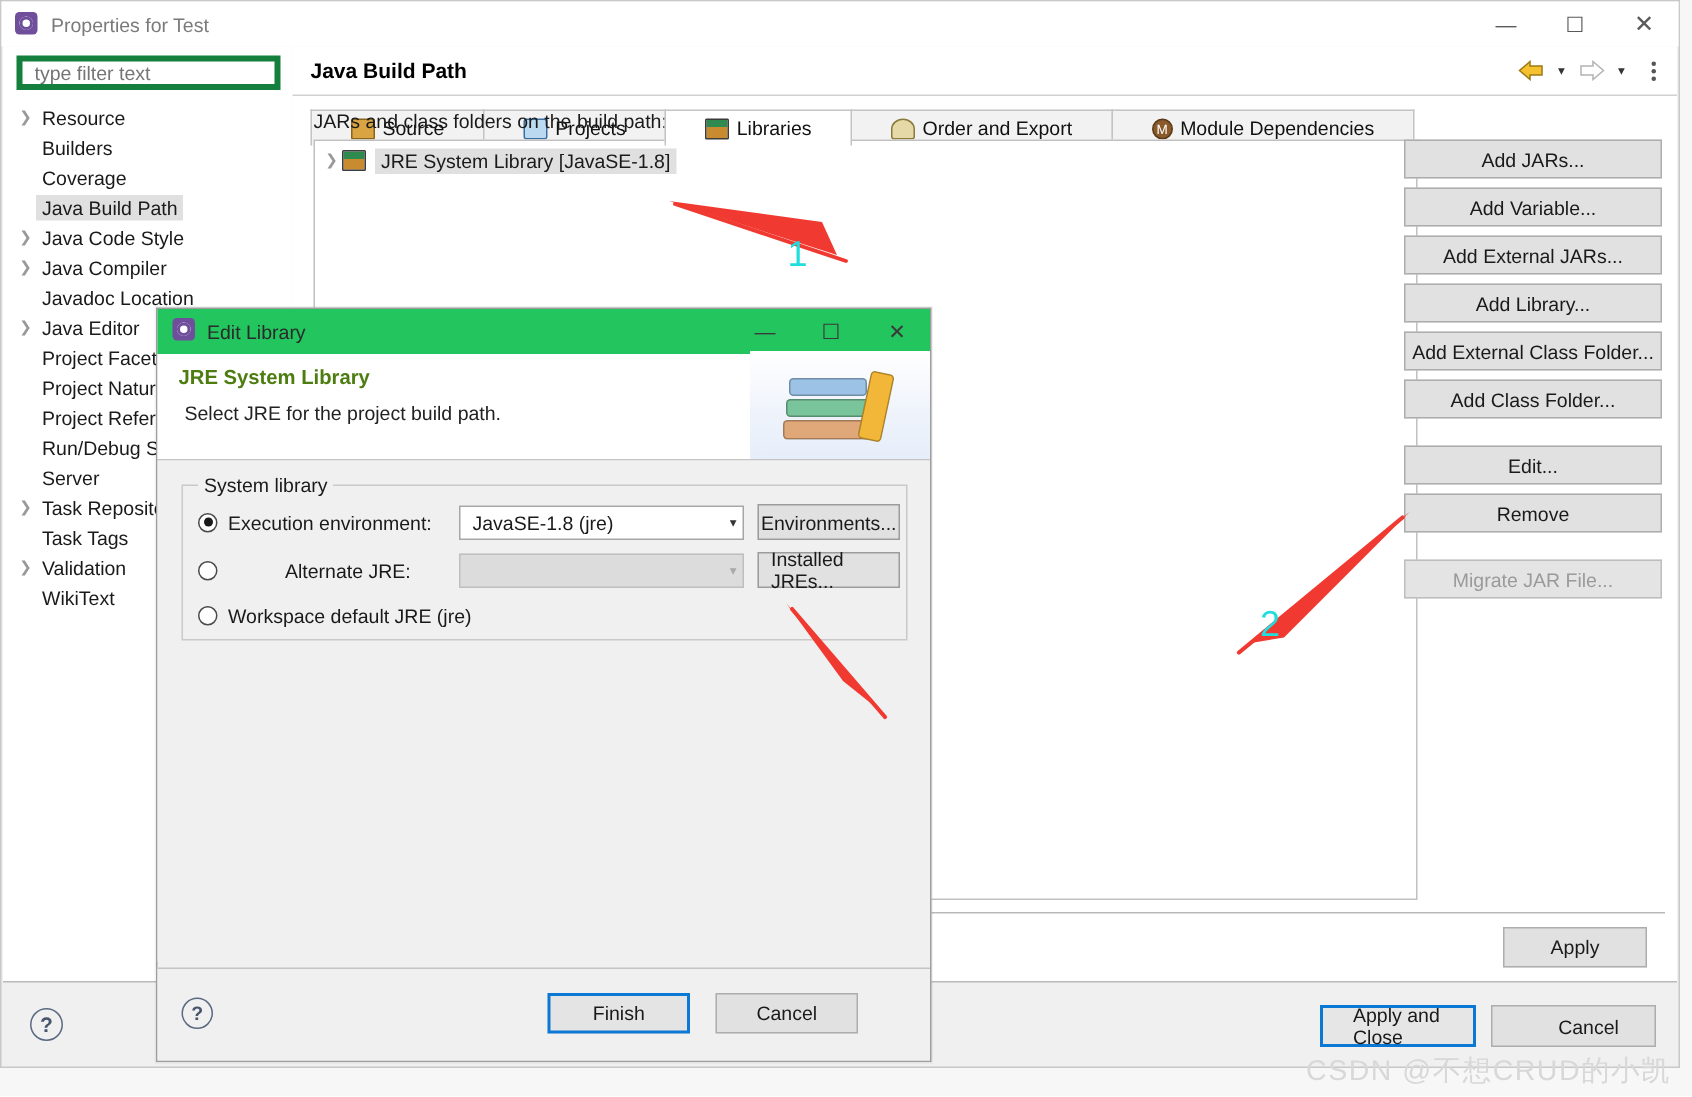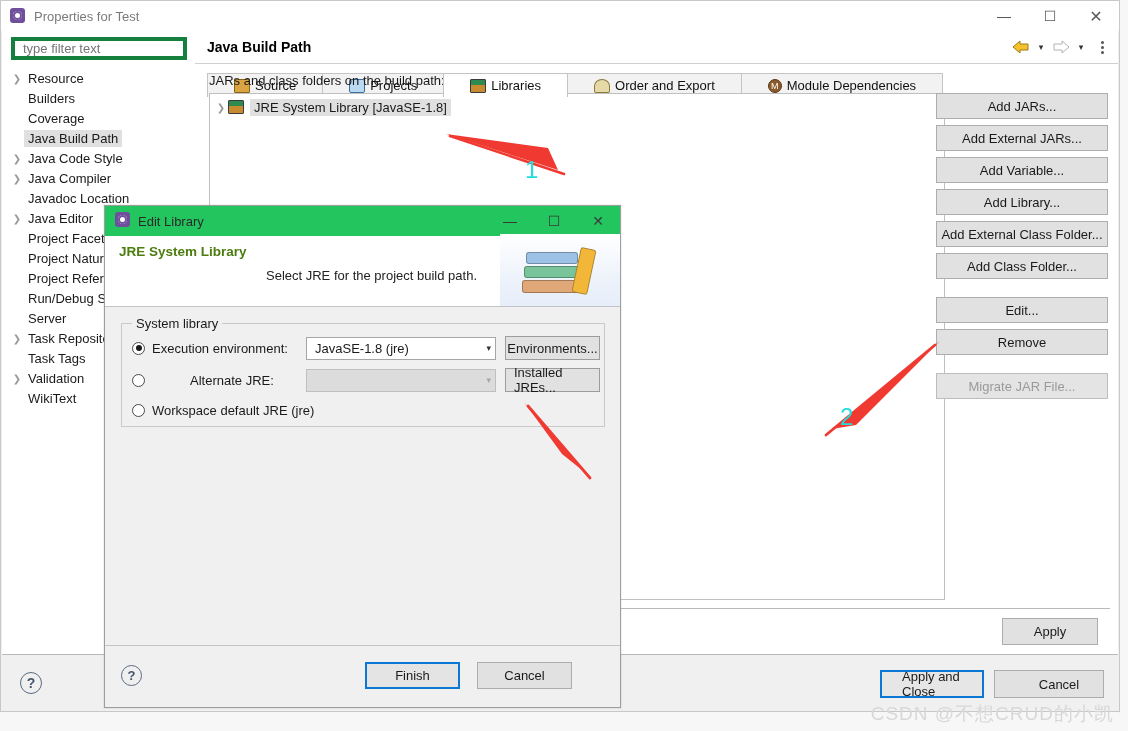--- a/index.html
+++ b/index.html
@@ -161,21 +161,21 @@
   }
   .modal-title .m-ico { margin-left:10px; }
   .modal-title .m-text { margin-left:8px; font-size:13px; color:#2a2a2a; }
   .m-ctrls { position:absolute; right:0; top:0; height:30px; display:flex; }
   .m-ctrls div { width:44px; height:30px; display:flex; align-items:center; justify-content:center;
                  color:#3a3a3a; font-size:14px; }
   .modal-header {
     height:70px; background:#ffffff; position:relative; padding:4px 0 0 14px;
   }
   .mh-title { font-weight:bold; font-size:13.5px; color:#4d7c0f; margin-top:4px; }
-  .mh-sub { font-size:13px; color:#222; margin-top:9px; margin-left:4px;text-align:center; }
+  .mh-sub { font-size:13px; color:#222; margin-top:9px; margin-left:4px; }
   .mh-art {
     position:absolute; right:0; top:-2px; width:120px; height:72px;
     background:linear-gradient(180deg,#ffffff 0%,#eef3fb 60%,#e6eefa 100%);
   }
   .books { position:absolute; right:14px; bottom:6px; width:82px; height:52px; }
   .book { position:absolute; border-radius:3px; border:1px solid rgba(0,0,0,.28); }
   .modal-sep { height:1px; background:#c4c4c4; }
   .modal-body { position:relative; height:334px; background:#f0f0f0; }
 
   .group {
@@ -397,22 +397,22 @@
         <div class="listwrap">
           <div class="list-row">
             <span class="twisty">❯</span>
             <span class="ico ico-lib" style="margin-right:6px;"></span>
             <span class="rowlabel">JRE System Library [JavaSE-1.8]</span>
           </div>
         </div>
 
         <div class="btncol">
           <div class="btn">Add JARs...</div>
+          <div class="btn">Add Variable...</div>
           <div class="btn">Add External JARs...</div>
-          <div class="btn">Add Variable...</div>
           <div class="btn">Add Library...</div>
           <div class="btn">Add External Class Folder...</div>
           <div class="btn">Add Class Folder...</div>
           <div class="btn-gap"></div>
           <div class="btn">Edit...</div>
           <div class="btn">Remove</div>
           <div class="btn-gap"></div>
           <div class="btn disabled">Migrate JAR File...</div>
         </div>
 

